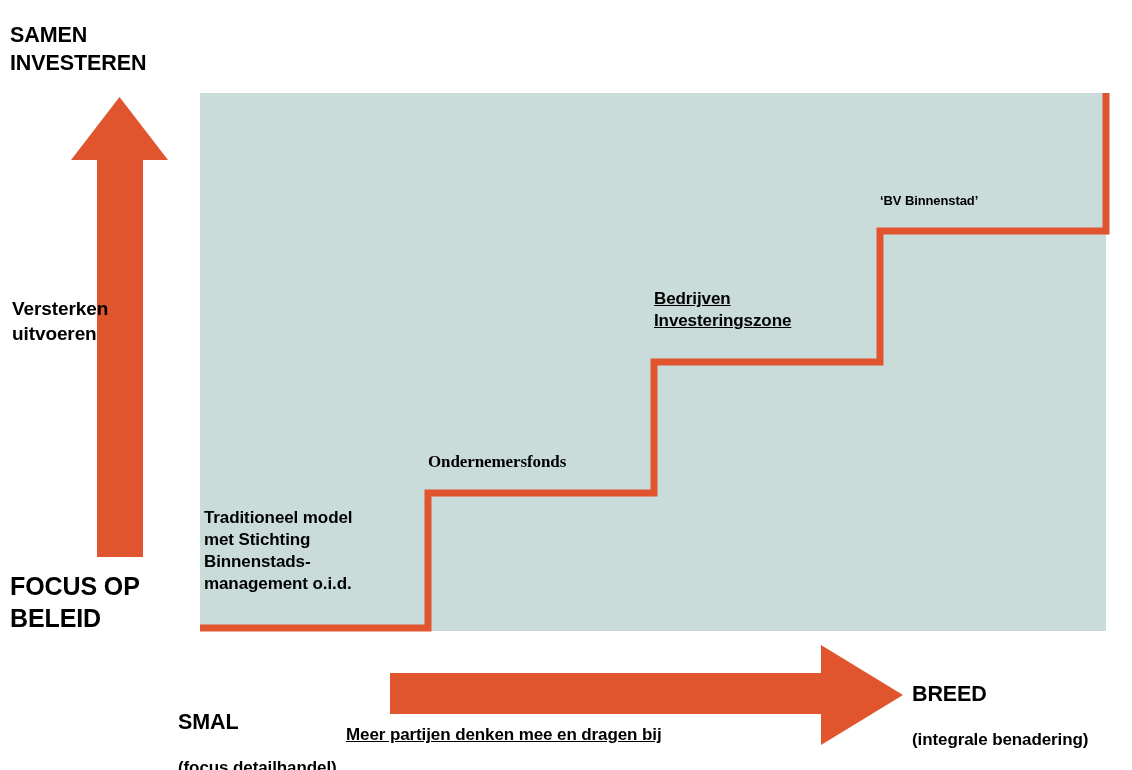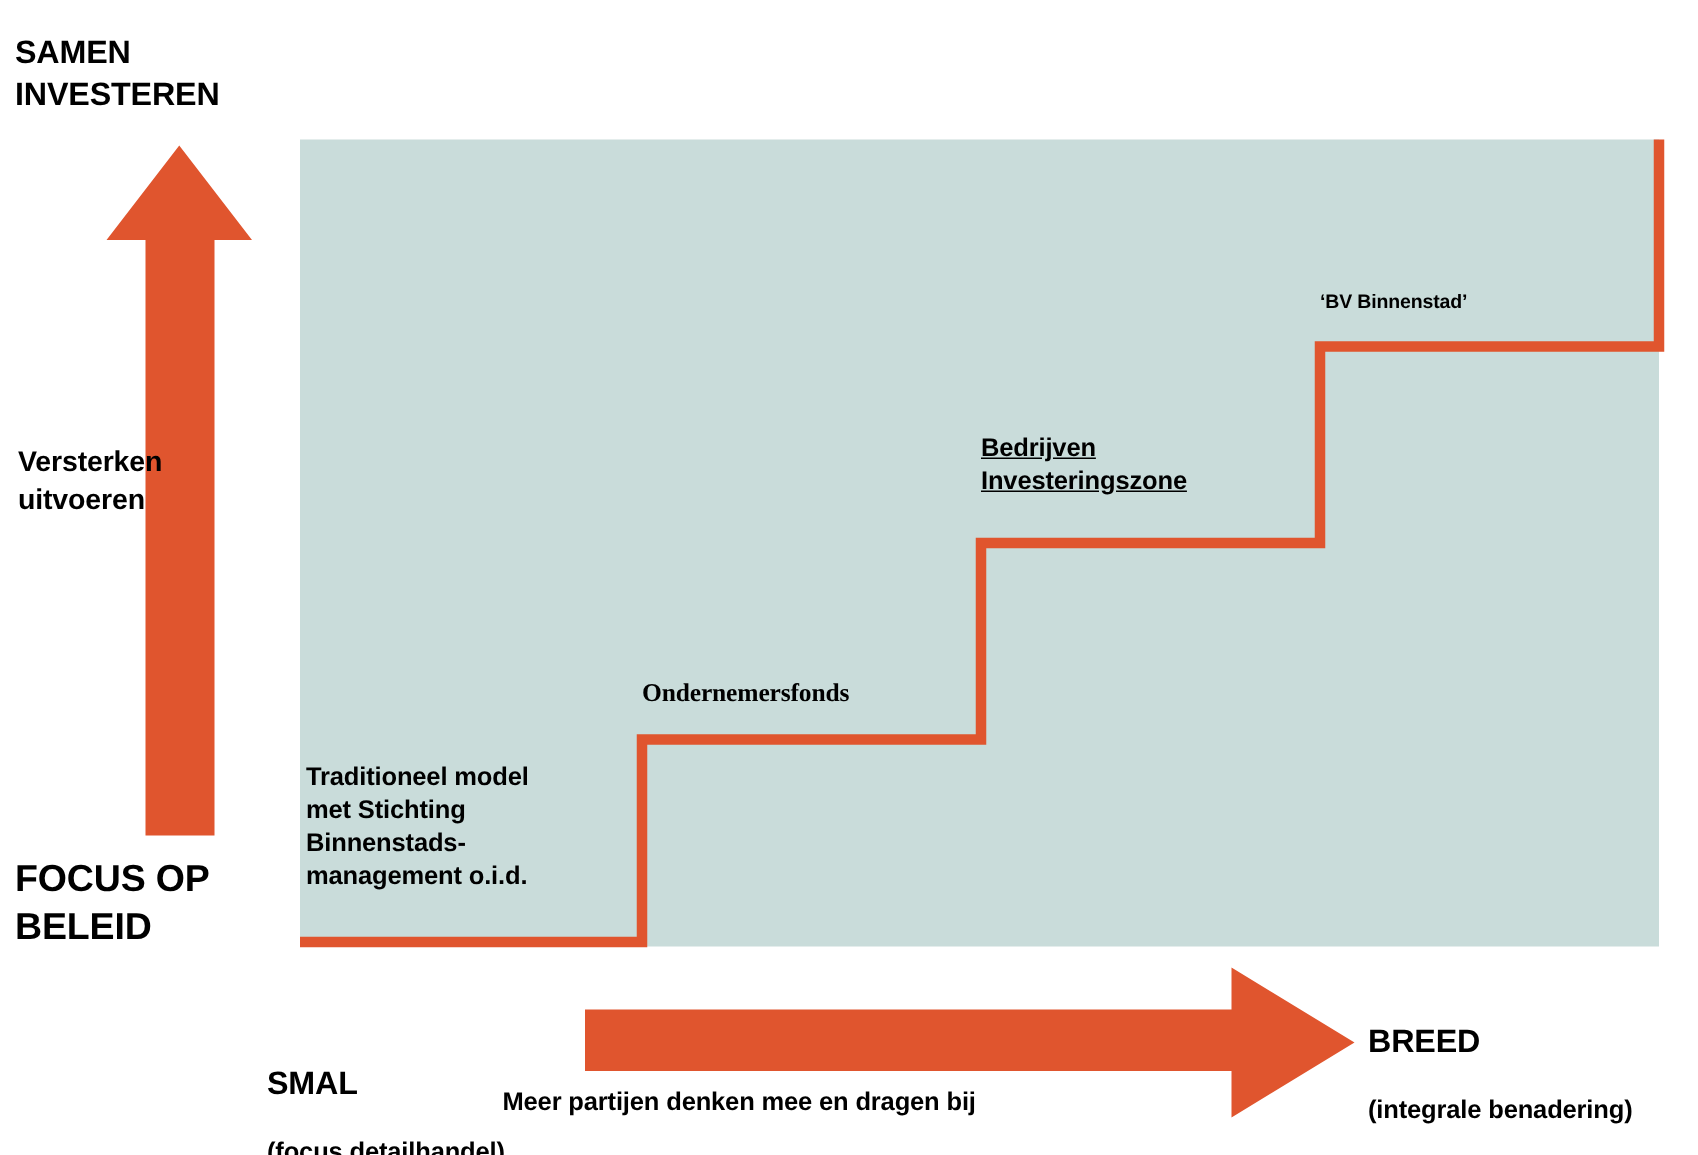--- a/index.html
+++ b/index.html
@@ -79,24 +79,25 @@
     width: 218px;
     font-size: 17px;
     line-height: 1.25;
   }
   #x-axis-right-label .big {
     font-size: 21.5px;
     display: block;
   }
   
   #x-axis-sub-label {
-    left: 335px;
+    left: 346px;
     top: 725px;
     width: 540px;
     font-size: 17px;
+    text-decoration: underline;
   }
   
   #step-label-0 {
     left: 204px;
     top: 507px;
     width: 224px;
     font-size: 17px;
     line-height: 1.3;
   }
   #step-label-1 {

